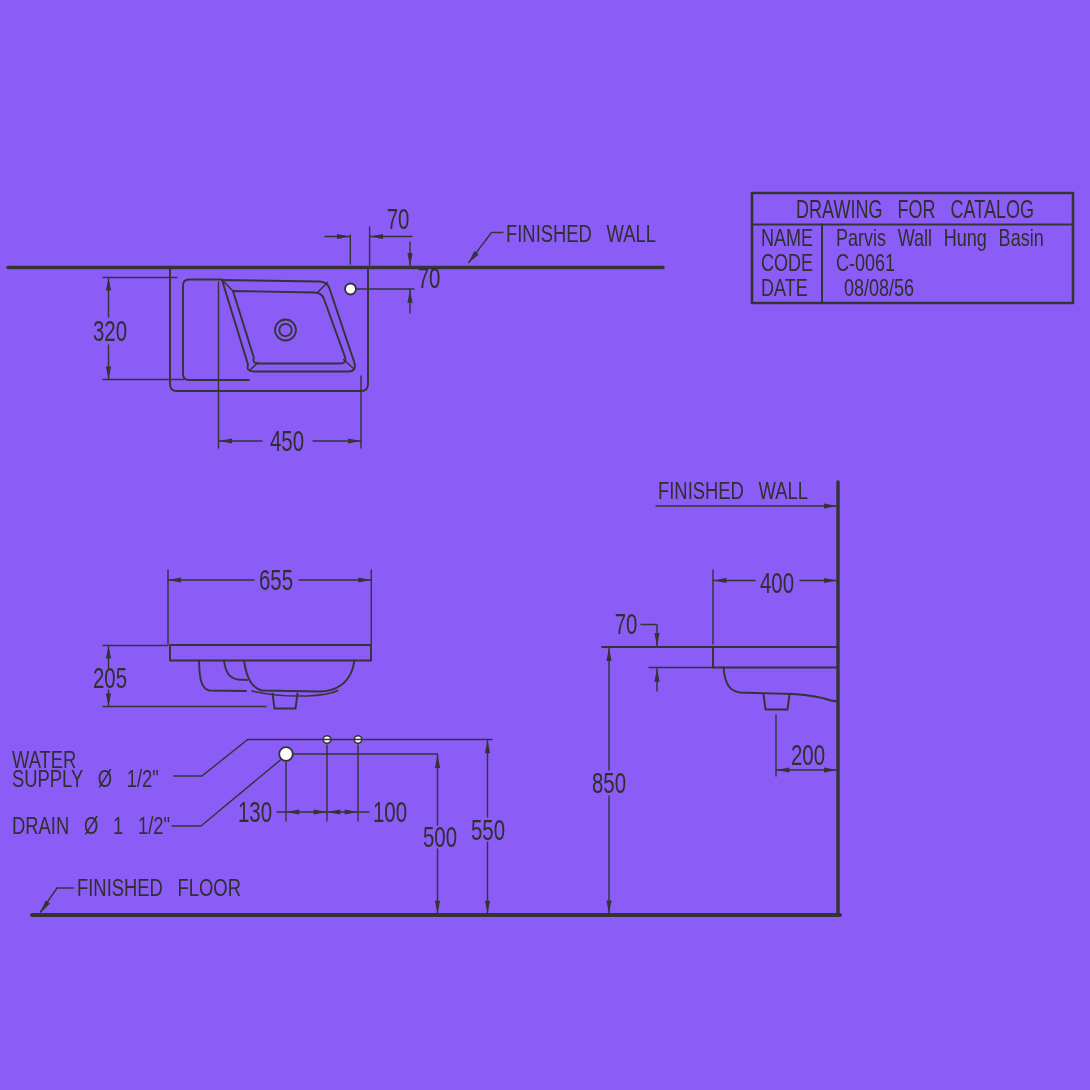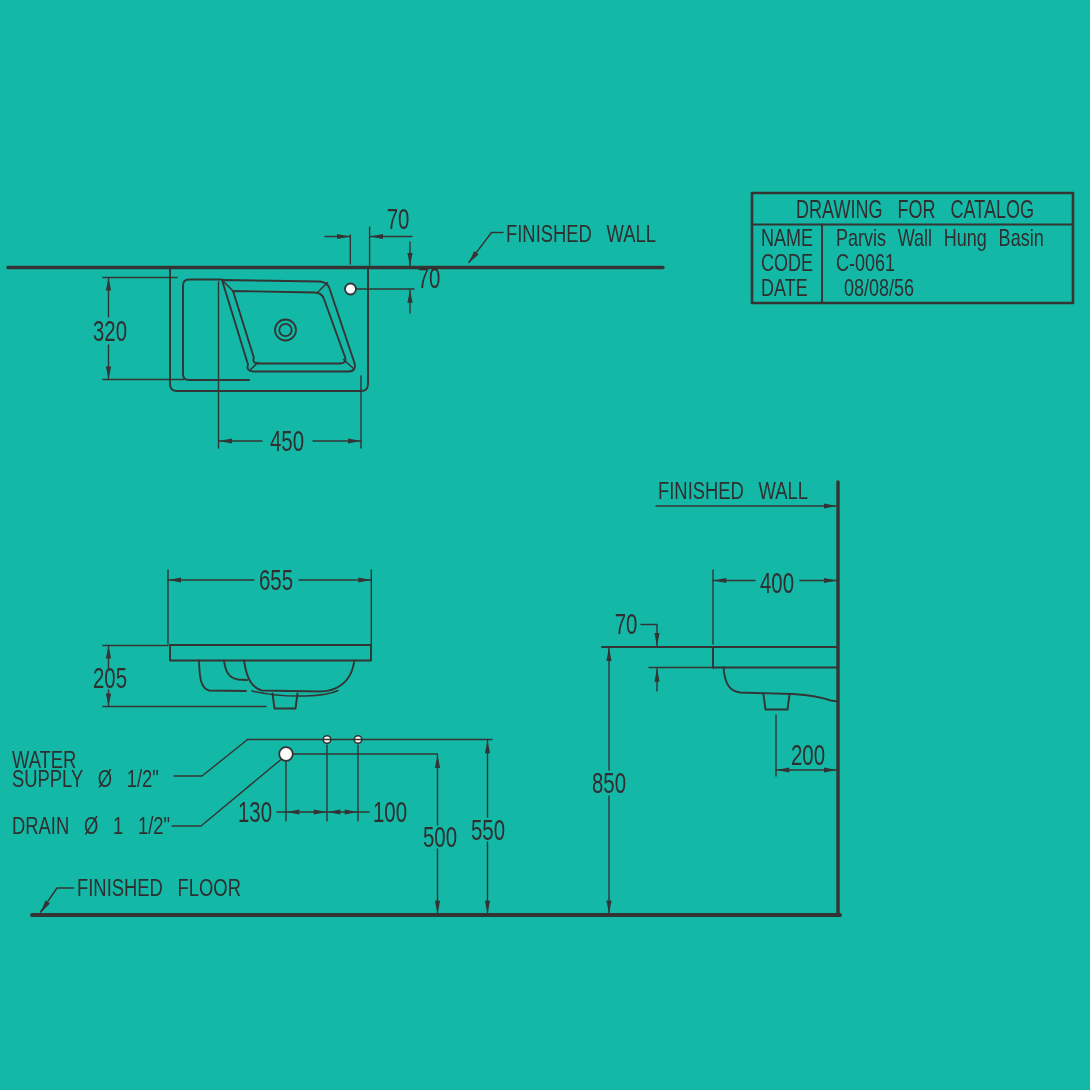--- a/index.html
+++ b/index.html
@@ -1,16 +1,16 @@
 <!DOCTYPE html>
 <html><head>
 <meta charset="utf-8">
 <style>
   html,body{margin:0;padding:0;background:#fff;}
-  #stage{position:relative;width:1090px;height:1090px;background:#14b8a6;font-family:"Liberation Sans",sans-serif;overflow:hidden;}
+  #stage{position:relative;width:1090px;height:1090px;background:#8b5cf6;font-family:"Liberation Sans",sans-serif;overflow:hidden;}
   #stage svg{position:absolute;left:0;top:0;}
   .t{position:absolute;color:#2f2f2f;white-space:nowrap;line-height:1;}
   .dim{font-size:30px;transform:translate(-50%,-50%) scaleX(.68);}
   .lab{font-size:23px;word-spacing:12px;transform:translateY(-50%) scaleX(.8);transform-origin:0 50%;}
   .tbt{font-size:25px;word-spacing:14px;transform:translate(-50%,-50%) scaleX(.72);}
   .tbl{font-size:24px;transform:translateY(-50%) scaleX(.75);transform-origin:0 50%;}
   .tbv{font-size:24px;word-spacing:9px;transform:translateY(-50%) scaleX(.75);transform-origin:0 50%;}
 </style>
 </head>
 <body>

